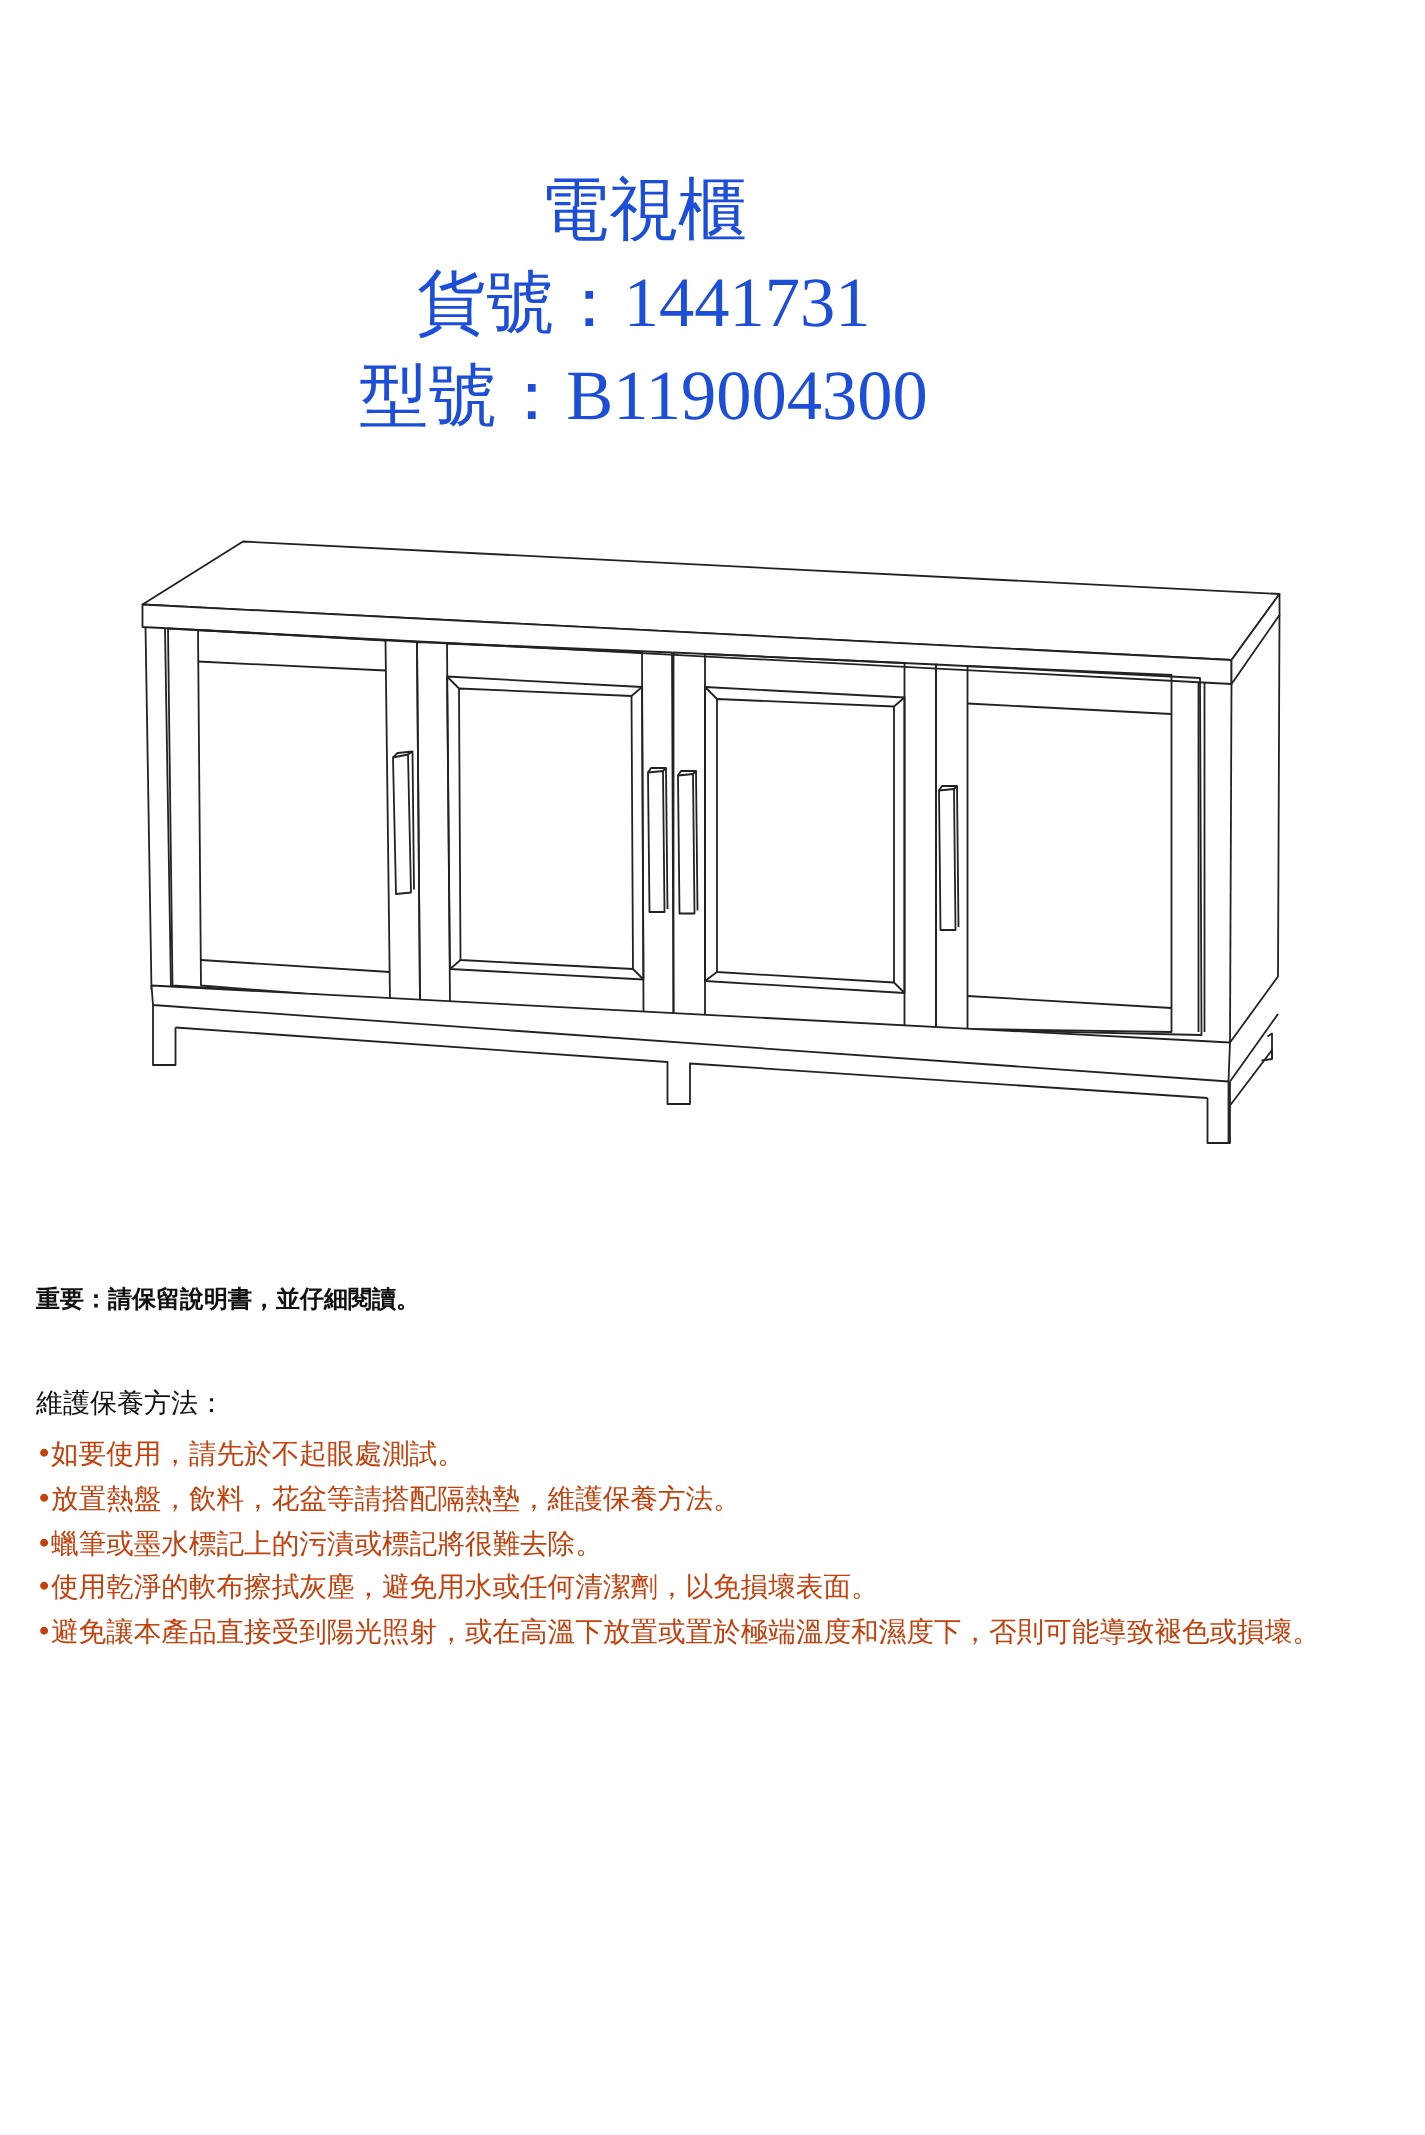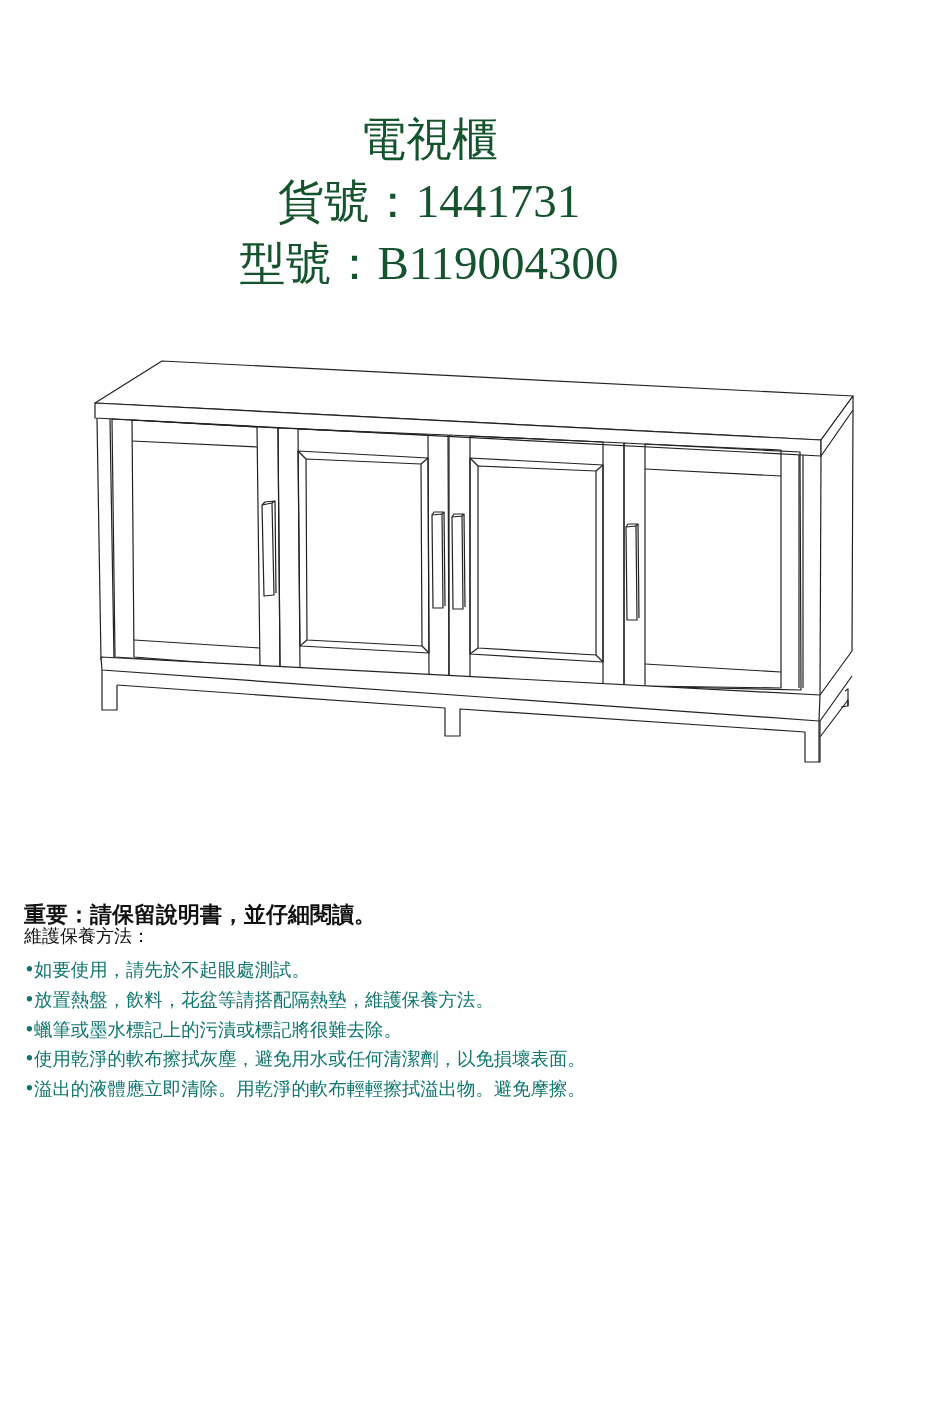--- a/index.html
+++ b/index.html
@@ -1,27 +1,27 @@
 <!DOCTYPE html>
 <html><head>
 <meta charset="utf-8">
 <style>
   html, body { margin: 0; padding: 0; background: #ffffff; }
   body { width: 950px; height: 1423px; position: relative; overflow: hidden; color: #111; }
   .title-block { position: absolute; left: 0; top: 108px; width: 858px; text-align: center;
-    font-family: "DejaVu Serif", "Liberation Serif", serif; color: #14532d; }
+    font-family: "DejaVu Serif", "Liberation Serif", serif; color: #1d4ed8; }
   .title-line { font-size: 46px; line-height: 62px; height: 62px; white-space: nowrap; }
   .title-line .num { font-family: Liberation Serif, serif; font-size: 47px; }
   .drawing { position: absolute; left: 0; top: 340px; width: 950px; height: 440px; }
-  .notice { position: absolute; left: 24px; top: 901px; font-family: "DejaVu Sans", "Liberation Sans", sans-serif;
-    font-size: 22px; font-weight: bold; line-height: 28px; white-space: nowrap; }
+  .notice { position: absolute; left: 24px; top: 852px; font-family: "DejaVu Sans", "Liberation Sans", sans-serif;
+    font-size: 16px; font-weight: bold; line-height: 28px; white-space: nowrap; }
   .care-heading { position: absolute; left: 24px; top: 922px; font-family: "DejaVu Sans", "Liberation Sans", sans-serif;
     font-size: 18px; font-weight: normal; line-height: 28px; white-space: nowrap; }
   .care-list { position: absolute; left: 24px; top: 955px; width: 910px; margin: 0; padding: 0; list-style: none;
-    font-family: "DejaVu Serif", "Liberation Serif", serif; font-size: 18.4px; line-height: 29.8px; color: #0f766e; }
+    font-family: "DejaVu Serif", "Liberation Serif", serif; font-size: 18.4px; line-height: 29.8px; color: #c2410c; }
   .care-list li { margin: 0; padding: 0; }
   .bullet { display: inline-block; width: 10px; }
 </style>
 </head>
 <body>
 
 <div class="title-block">
   <div class="title-line">電視櫃</div>
   <div class="title-line">
     <span>貨號：</span><span class="num">1441731</span>
@@ -118,14 +118,14 @@
 
 <div class="notice">重要：請保留說明書，並仔細閱讀。</div>
 
 <div class="care-heading">維護保養方法：</div>
 
 <ul class="care-list">
   <li><span class="bullet">•</span><span>如要使用，請先於不起眼處測試。</span></li>
   <li><span class="bullet">•</span><span>放置熱盤，飲料，花盆等請搭配隔熱墊，維護保養方法。</span></li>
   <li><span class="bullet">•</span><span>蠟筆或墨水標記上的污漬或標記將很難去除。</span></li>
   <li><span class="bullet">•</span><span>使用乾淨的軟布擦拭灰塵，避免用水或任何清潔劑，以免損壞表面。</span></li>
-  <li><span class="bullet">•</span><span>溢出的液體應立即清除。用乾淨的軟布輕輕擦拭溢出物。避免摩擦。</span></li>
+  <li><span class="bullet">•</span><span>避免讓本產品直接受到陽光照射，或在高溫下放置或置於極端溫度和濕度下，否則可能導致褪色或損壞。</span></li>
 </ul>
 
 </body></html>

